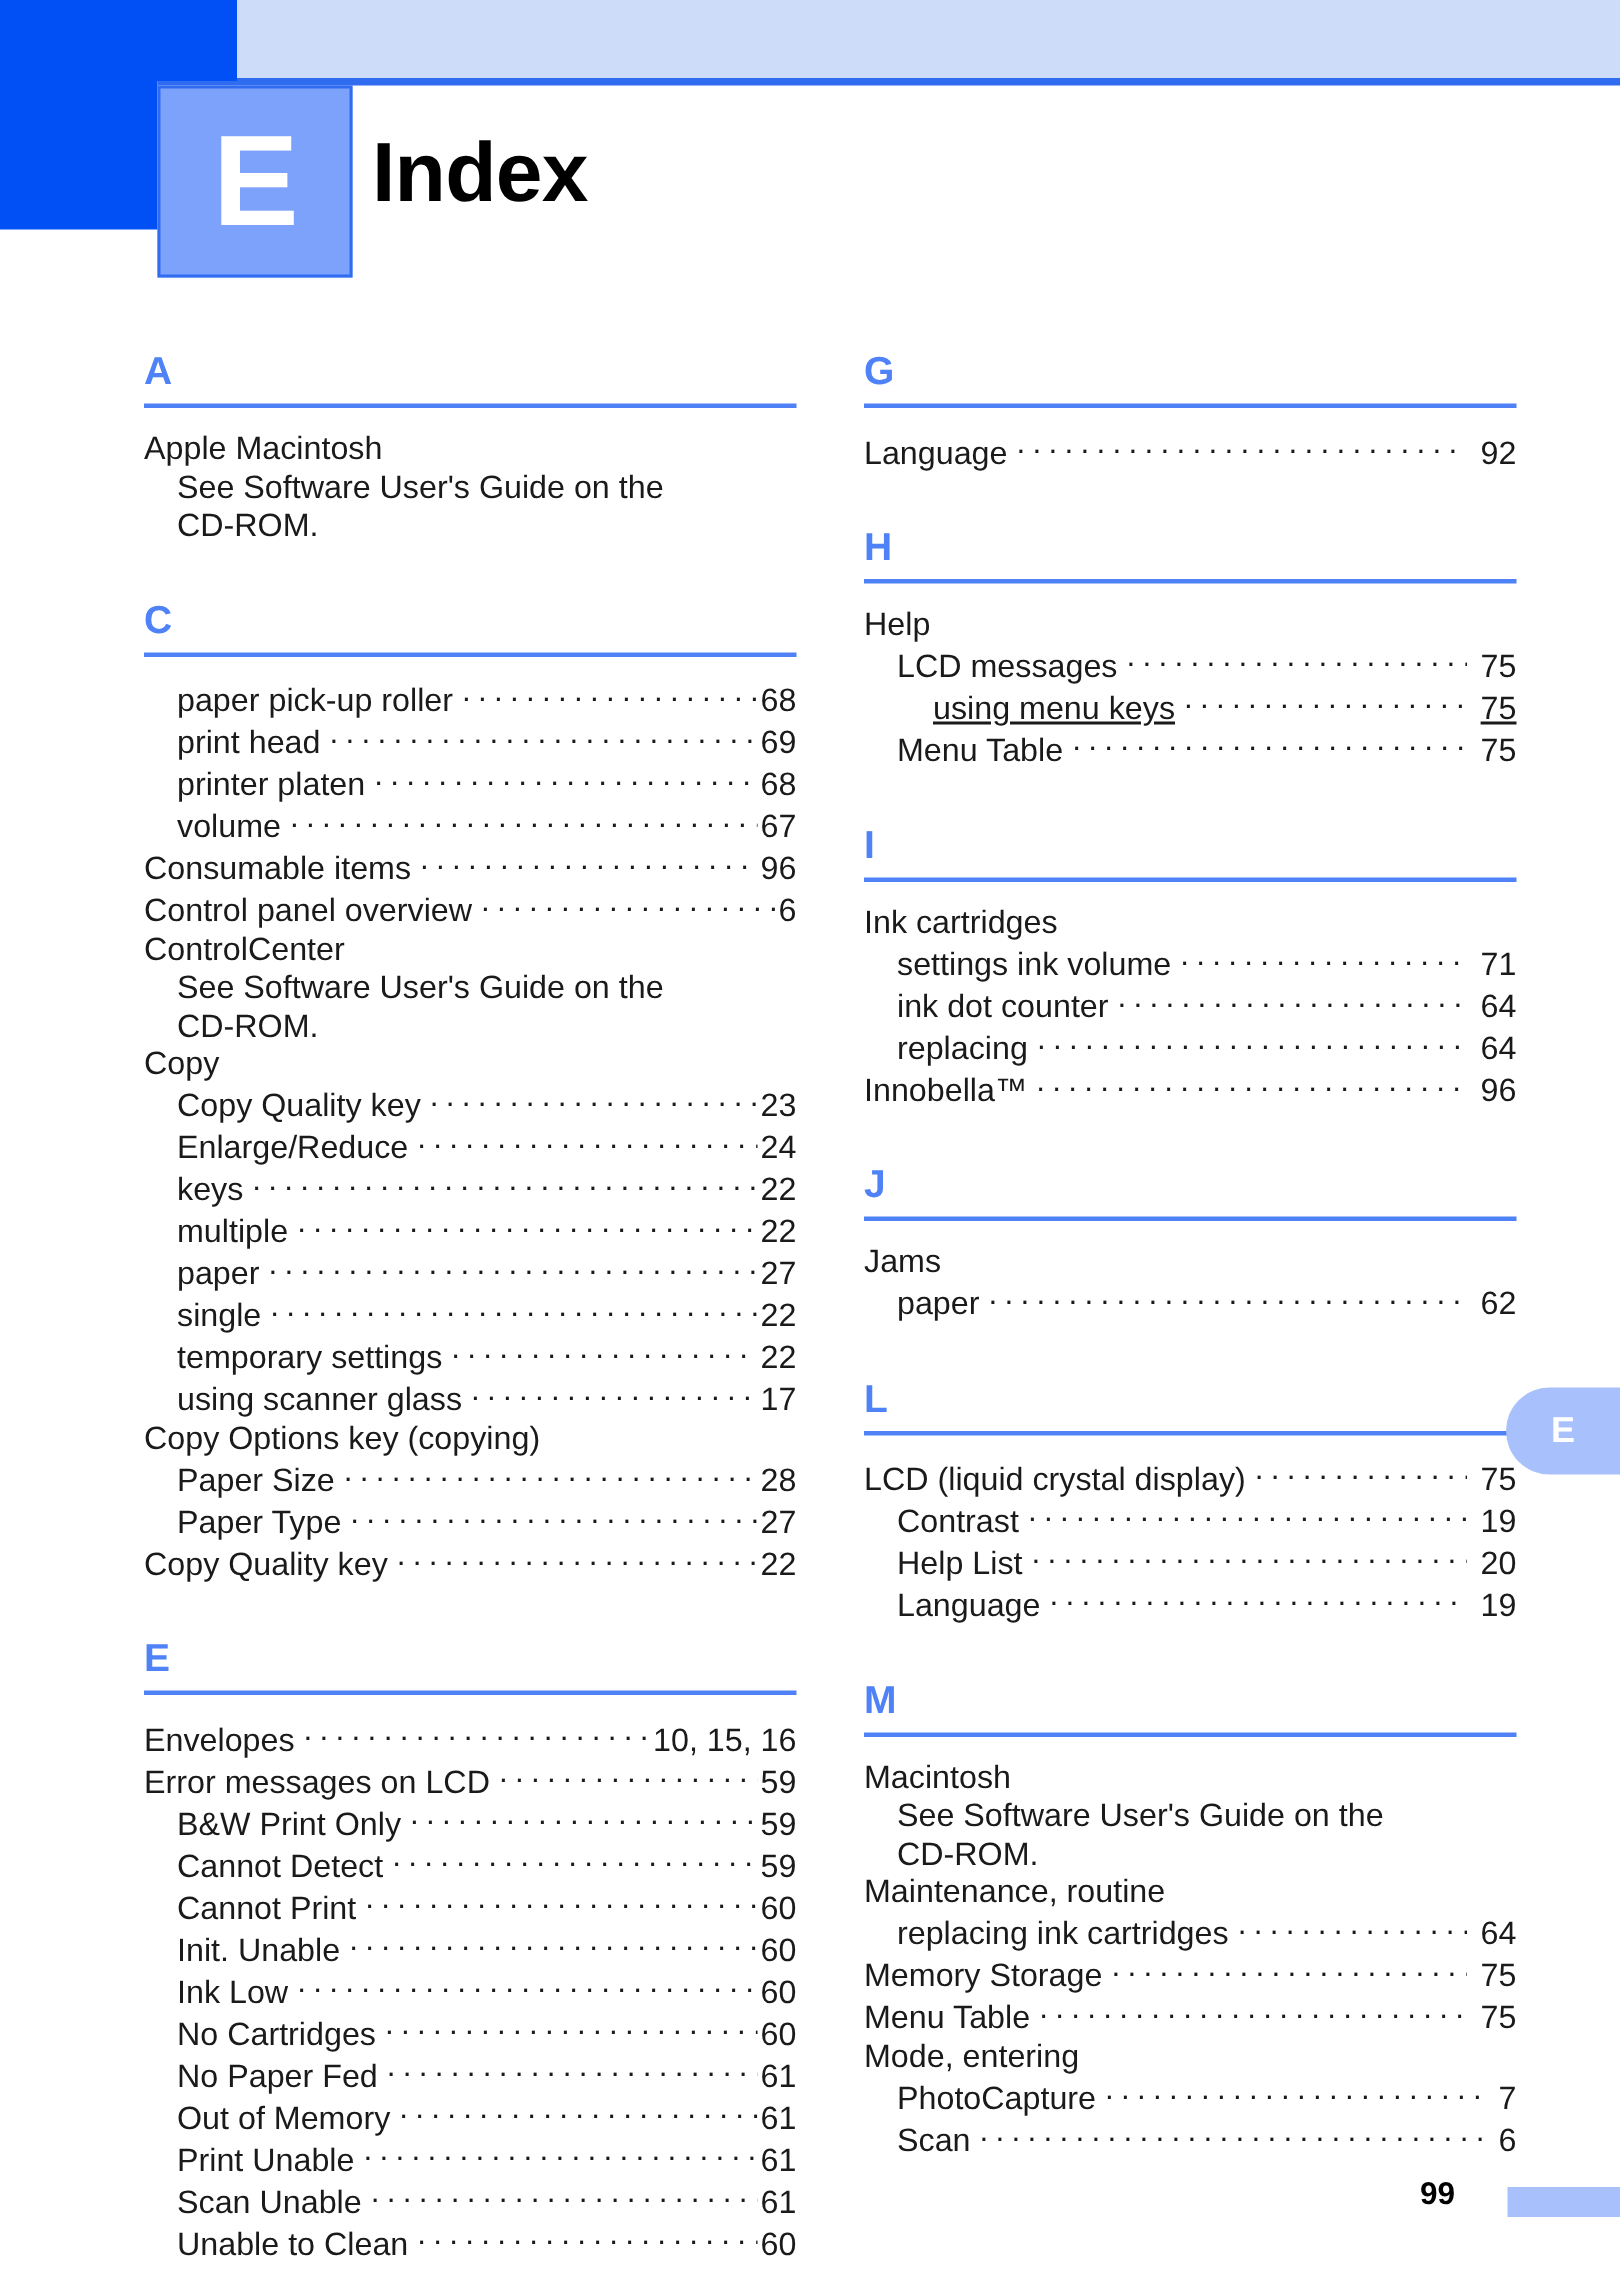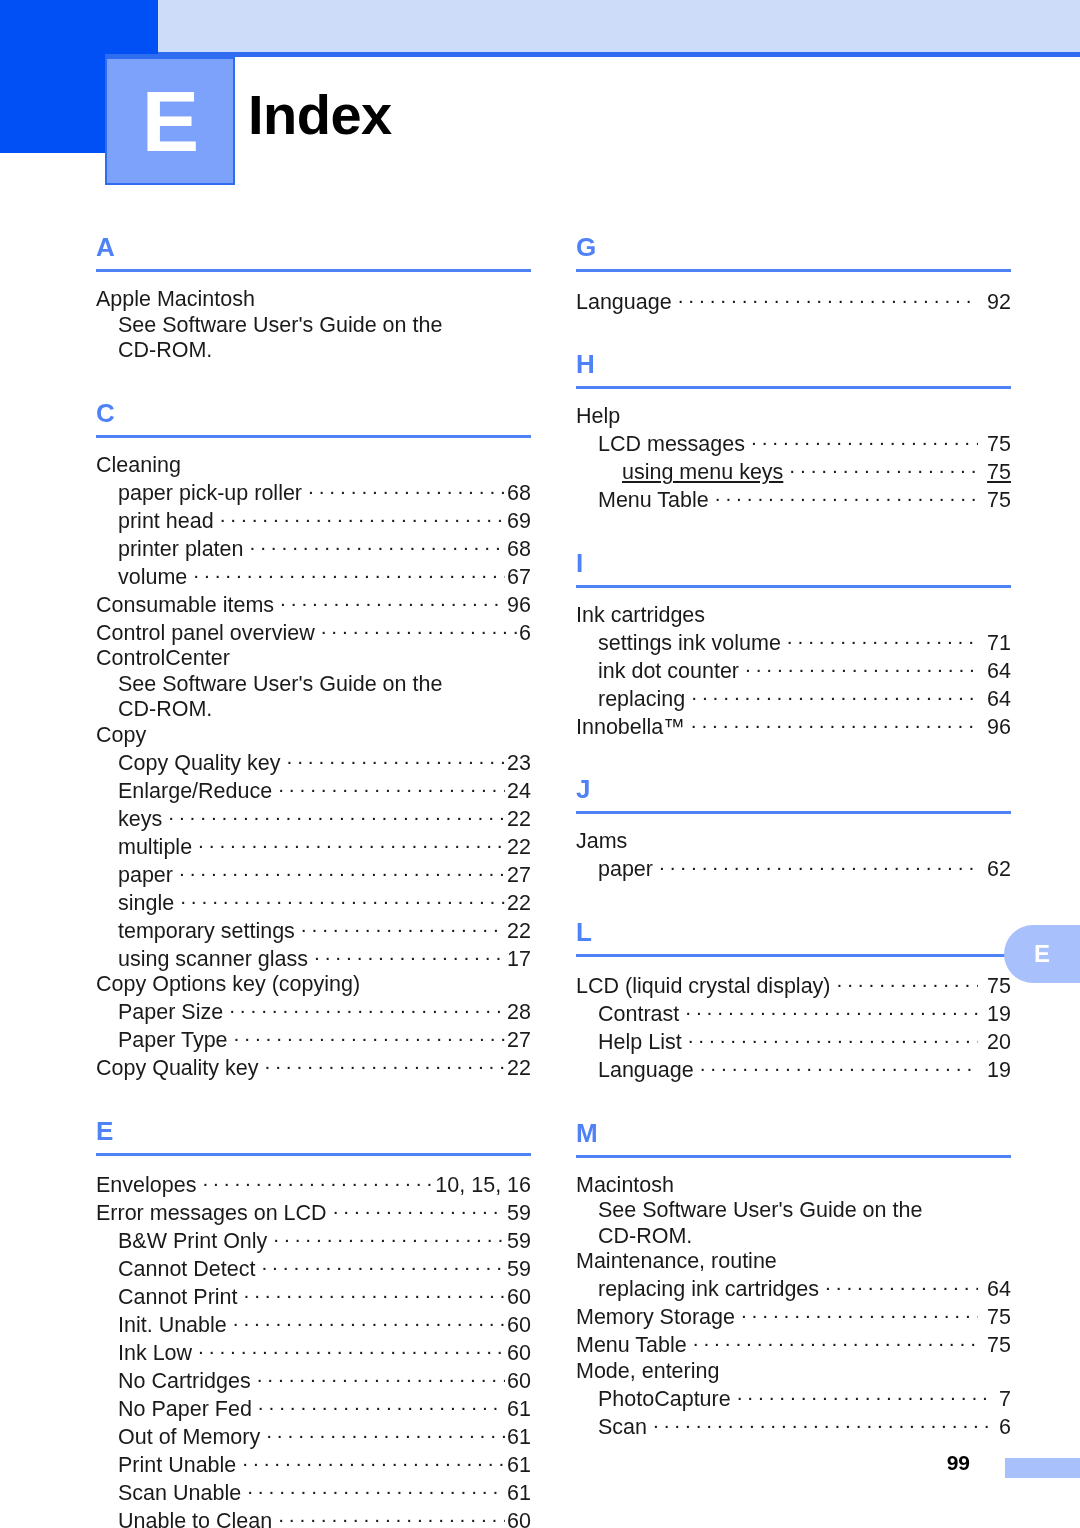--- a/index.html
+++ b/index.html
@@ -183,21 +183,20 @@
         <div class="sec-letter">A</div>
         <div class="sec-rule"></div>
         <div class="plain lvl0">Apple Macintosh</div>
         <div class="plain lvl1">See Software User's Guide on the</div>
         <div class="plain lvl1">CD-ROM.</div>
       </div>
       <div class="sec-gap"></div>
       <div class="sec-block">
         <div class="sec-letter">C</div>
         <div class="sec-rule"></div>
-        <div class="plain lvl0">Cleaning</div>
         <div class="entry lvl1">
           <span class="label">paper pick-up roller</span>
           <span class="leader"></span>
           <span class="pagenum">68</span>
         </div>
         <div class="entry lvl1">
           <span class="label">print head</span>
           <span class="leader"></span>
           <span class="pagenum">69</span>
         </div>

